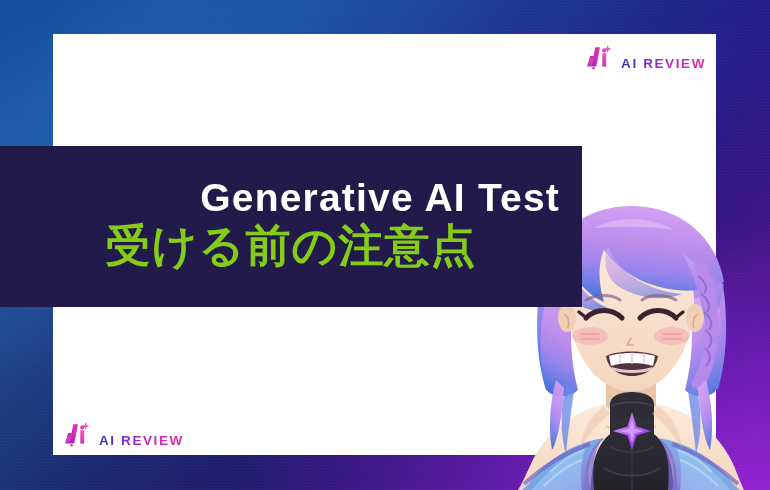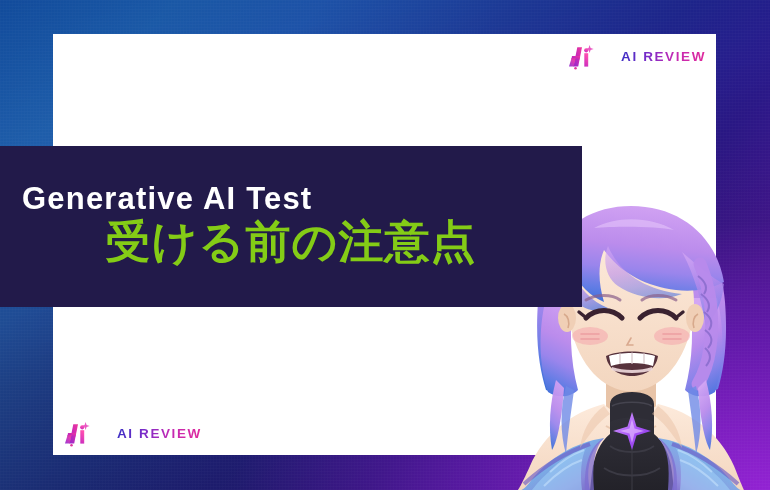--- a/index.html
+++ b/index.html
@@ -71,22 +71,22 @@
     top: 34px;
     width: 663px;
     height: 421px;
     background: #ffffff;
   }
 
   
   .logo {
     position: absolute;
     display: flex;
-    align-items: center;
-    gap: 25px;
+    align-items: flex-end;
+    gap: 7px;
     white-space: nowrap;
   }
   .logo-header { right: 10px; top: 10px; }
   .logo-footer { left: 9px; bottom: 8px; }
 
   .logo-mark {
     position: relative;
     display: block;
     flex: 0 0 auto;
   }
@@ -115,26 +115,26 @@
     height: 161px;
     background: #221a4a;
     display: flex;
     flex-direction: column;
     justify-content: center;
     box-sizing: border-box;
     padding: 0 22px 4px 22px;
   }
   .title-line-1 {
     color: #ffffff;
-    font-size: 31px;
+    font-size: 39px;
     font-weight: 600;
     letter-spacing: 1.2px;
     line-height: 1.04;
     white-space: nowrap;
-    text-align: left;
+    text-align: right;
     margin: 0 0 2px 0;
   }
   .title-line-2 {
     color: #84cc16;
     font-size: 45px;
     font-weight: 700;
     letter-spacing: 1px;
     line-height: 1.1;
     white-space: nowrap;
     text-align: center;

